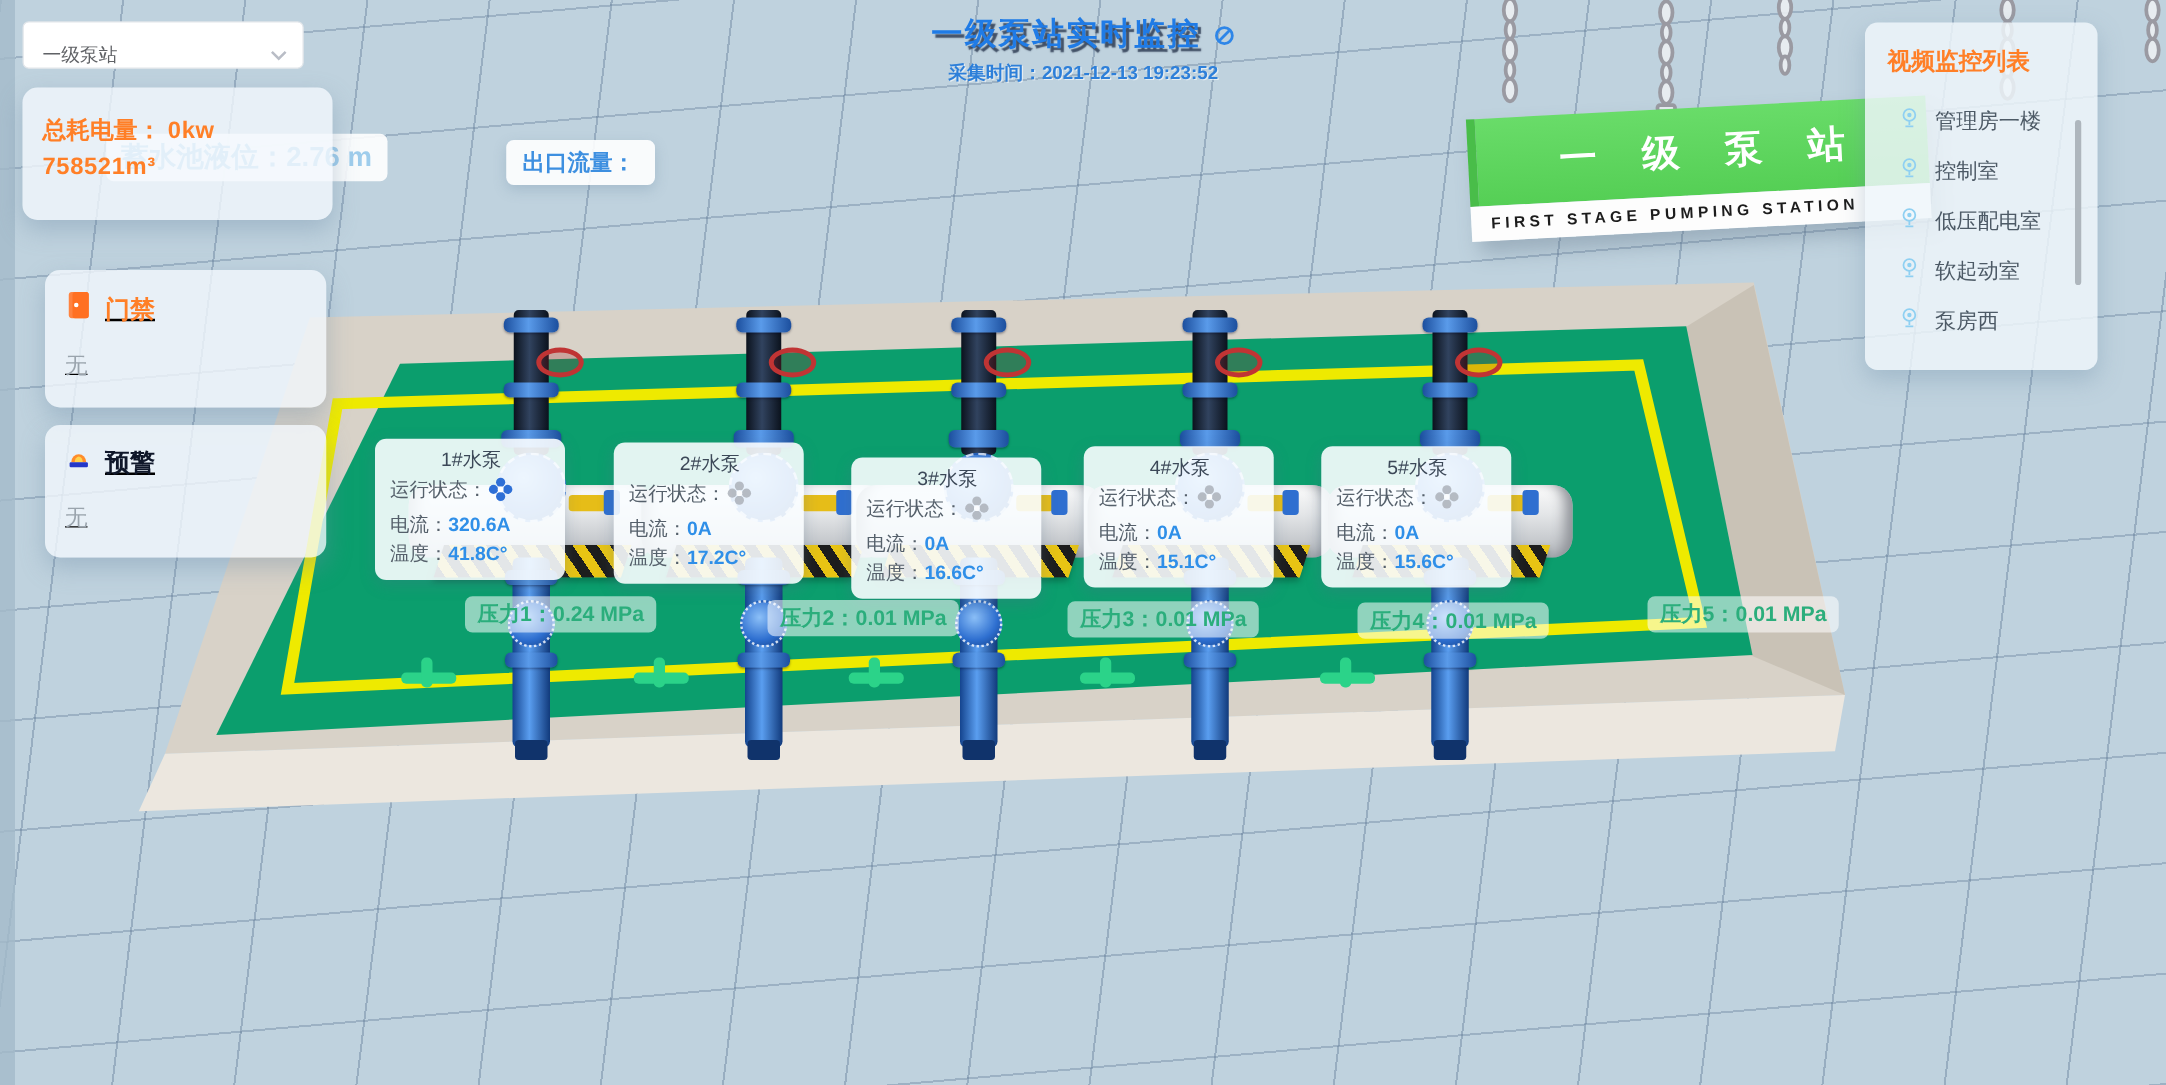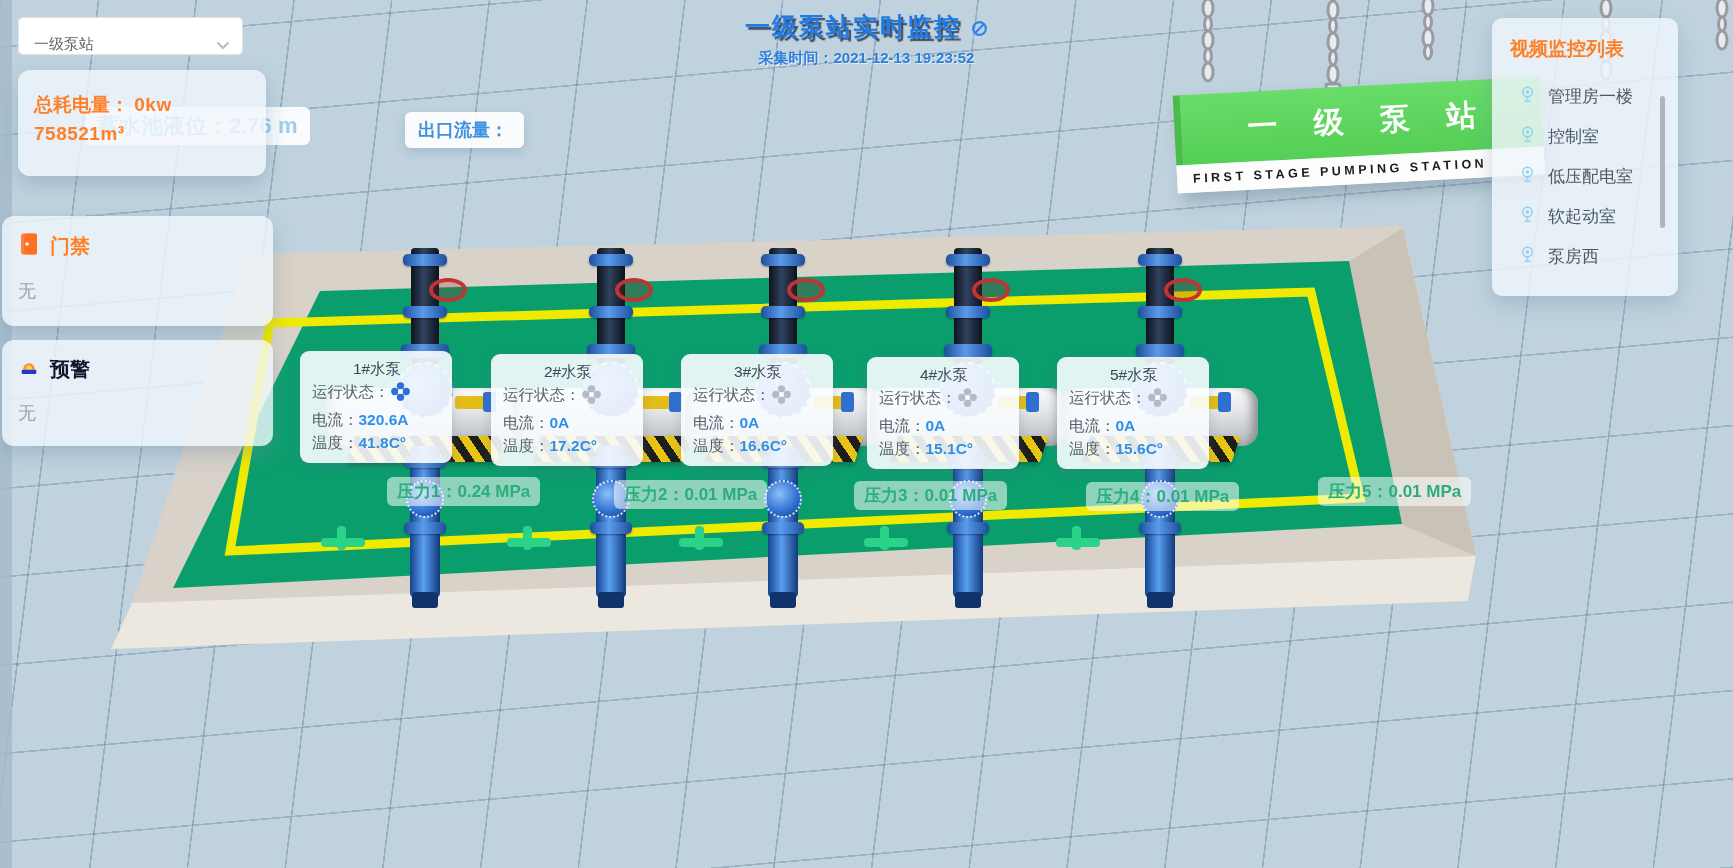--- a/index.html
+++ b/index.html
@@ -50,21 +50,21 @@
   
   .glass{background:rgba(242,248,252,.8);border-radius:12px;
     box-shadow:0 8px 20px rgba(110,140,165,.38);}
   .dropdown{position:absolute;left:18px;top:17px;width:225px;height:38px;z-index:30;
     background:#fff;border:1px solid #e2e6ea;border-radius:5px;display:flex;align-items:flex-end;
     justify-content:space-between;padding:0 12px 0 15px;box-sizing:border-box;cursor:pointer;}
   .dropdown .val{font-size:15px;color:#606266;}
   .panel-stats{position:absolute;left:18px;top:70px;width:248px;height:106px;z-index:30;
     padding:20px 0 0 16px;box-sizing:border-box;color:#ff7f27;font-weight:bold;font-size:19px;line-height:1.55;}
   .panel-stats .val{letter-spacing:.5px;}
-  .mini-panel{position:absolute;left:2px;width:271px;z-index:30;padding:16px 16px 14px 16px;box-sizing:border-box;}
+  .mini-panel{position:absolute;left:36px;width:225px;z-index:30;padding:16px 16px 14px 16px;box-sizing:border-box;text-decoration:underline;}
   .mini-title{display:flex;align-items:center;gap:10px;font-size:20px;font-weight:bold;}
   .mini-title.orange{color:#ff7f27;}
   .mini-title.red{color:#0f172a;}
   .mini-content{margin-top:18px;font-size:18px;color:#9aa4ad;}
   .tag{position:absolute;border-radius:6px;background:rgba(255,255,255,.9);
     padding:4px 12px;font-weight:bold;white-space:nowrap;}
   .tag-reservoir{left:85px;top:107px;z-index:25;color:#9fcdec;font-size:22px;}
   .tag-outlet{left:405px;top:112px;z-index:25;color:#3d8fe0;font-size:18px;
     padding:6px 16px 6px 13px;box-shadow:0 4px 10px rgba(110,140,165,.3);}
   .titlebox{position:absolute;left:0;top:10px;width:1733px;text-align:center;z-index:30;pointer-events:none;}
@@ -317,21 +317,21 @@
   <div><span>运行状态：</span><span class="fan stop"><svg width="21" height="21" viewBox="0 0 24 24" fill="currentColor">
           <circle cx="12" cy="5.5" r="4.2"></circle>
           <circle cx="18.5" cy="12" r="4.2"></circle>
           <circle cx="12" cy="18.5" r="4.2"></circle>
           <circle cx="5.5" cy="12" r="4.2"></circle>
           <circle cx="12" cy="12" r="2.6" fill="#fff"></circle>
         </svg></span></div>
   <div><span>电流：</span><span class="val">0A</span></div>
   <div><span>温度：</span><span class="val">17.2C°</span></div>
 </div>
-<div class="pump-card" style="left:681px;top:354px">
+<div class="pump-card" style="left:681px;top:366px">
   <div class="name">3#水泵</div>
   <div><span>运行状态：</span><span class="fan stop"><svg width="21" height="21" viewBox="0 0 24 24" fill="currentColor">
           <circle cx="12" cy="5.5" r="4.2"></circle>
           <circle cx="18.5" cy="12" r="4.2"></circle>
           <circle cx="12" cy="18.5" r="4.2"></circle>
           <circle cx="5.5" cy="12" r="4.2"></circle>
           <circle cx="12" cy="12" r="2.6" fill="#fff"></circle>
         </svg></span></div>
   <div><span>电流：</span><span class="val">0A</span></div>
   <div><span>温度：</span><span class="val">16.6C°</span></div>
@@ -354,21 +354,21 @@
           <circle cx="12" cy="5.5" r="4.2"></circle>
           <circle cx="18.5" cy="12" r="4.2"></circle>
           <circle cx="12" cy="18.5" r="4.2"></circle>
           <circle cx="5.5" cy="12" r="4.2"></circle>
           <circle cx="12" cy="12" r="2.6" fill="#fff"></circle>
         </svg></span></div>
   <div><span>电流：</span><span class="val">0A</span></div>
   <div><span>温度：</span><span class="val">15.6C°</span></div>
 </div>
 
-<div class="pressure-tag" style="left:387px;top:477px">压力1：0.24 MPa</div>
+<div class="pressure-tag" style="left:372px;top:477px">压力1：0.24 MPa</div>
 <div class="pressure-tag" style="left:614px;top:480px">压力2：0.01 MPa</div>
 <div class="pressure-tag" style="left:854px;top:481px">压力3：0.01 MPa</div>
 <div class="pressure-tag" style="left:1086px;top:482px">压力4：0.01 MPa</div>
 <div class="pressure-tag" style="left:1318px;top:477px">压力5：0.01 MPa</div>
 
 <div class="video-panel">
   <div class="vtitle">视频监控列表</div>
   <div class="video-list">
     <div class="video-item">
         <span><svg width="19" height="20" viewBox="0 0 24 24" stroke="#8fd0f2" fill="none" stroke-width="1.8">

